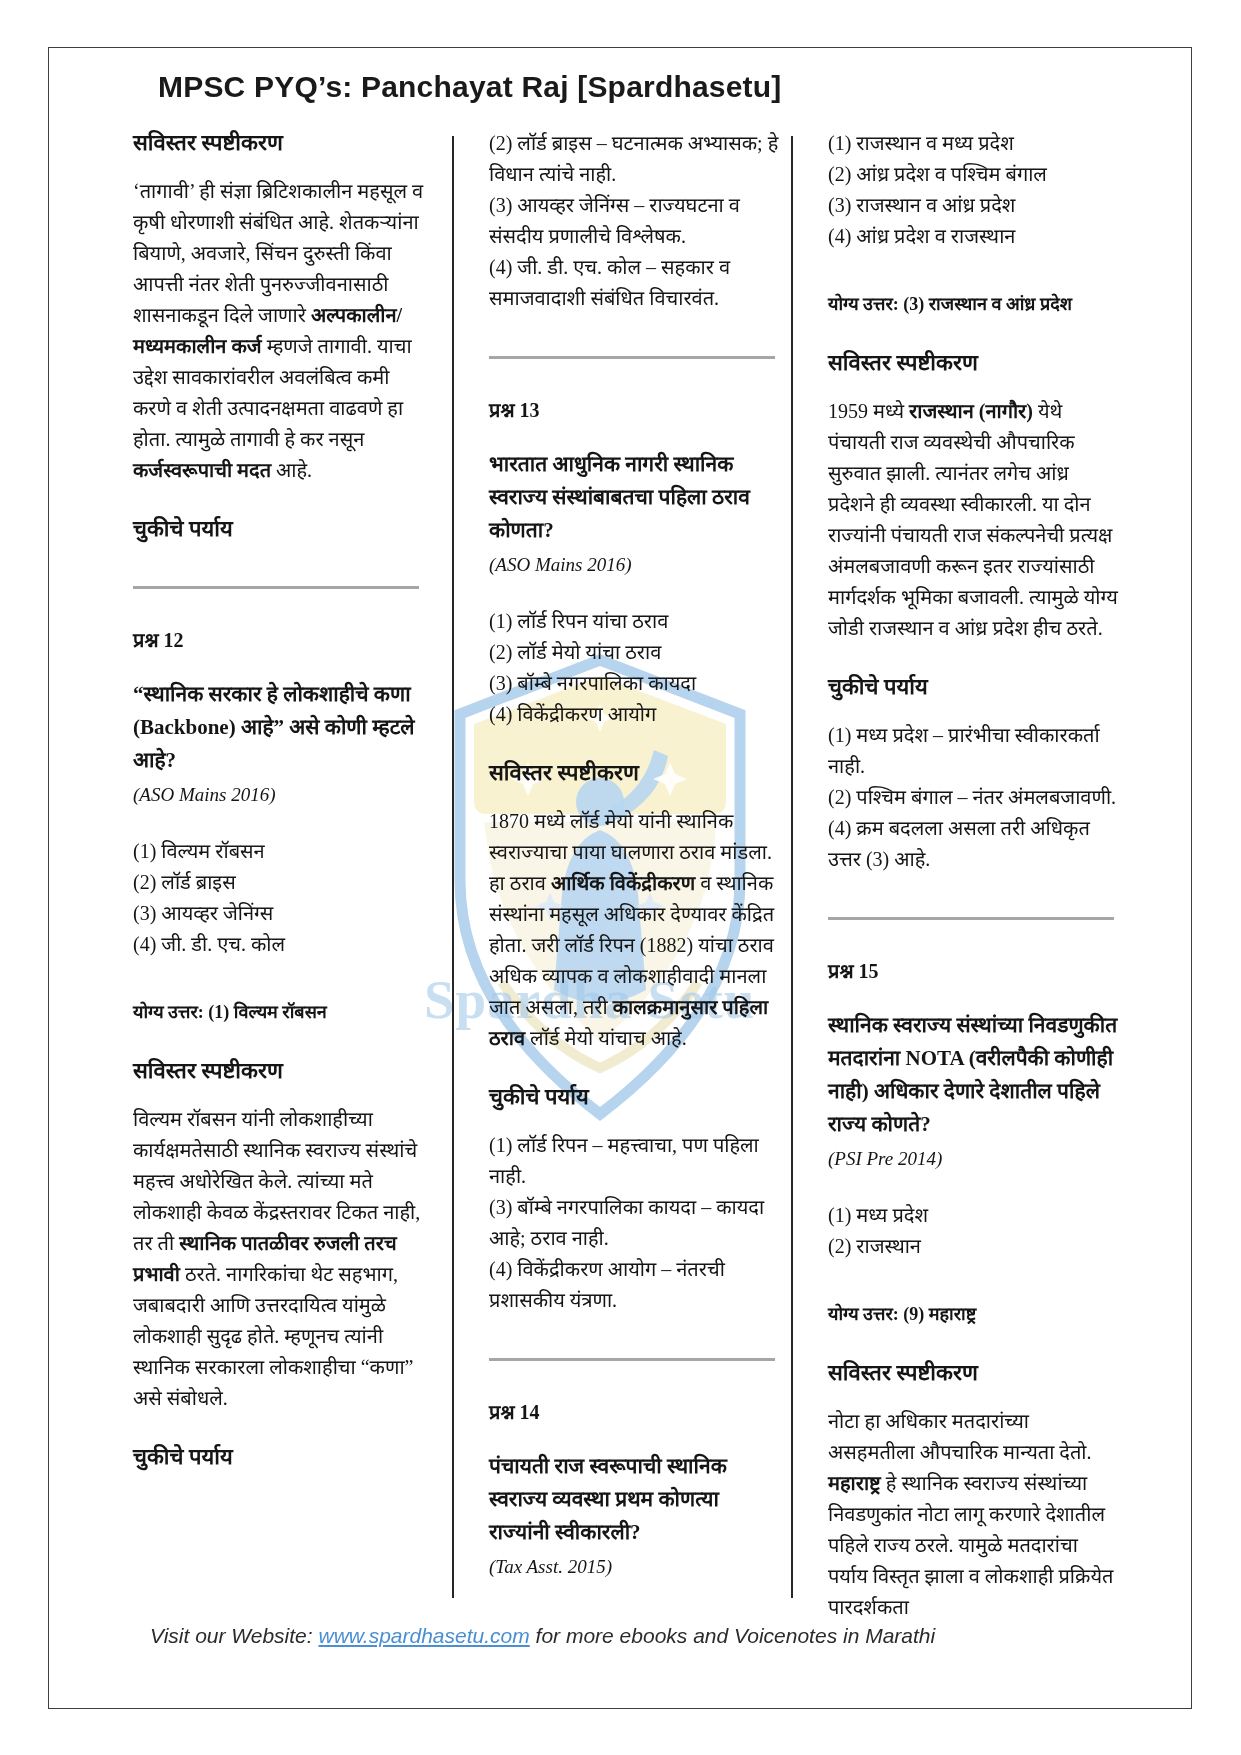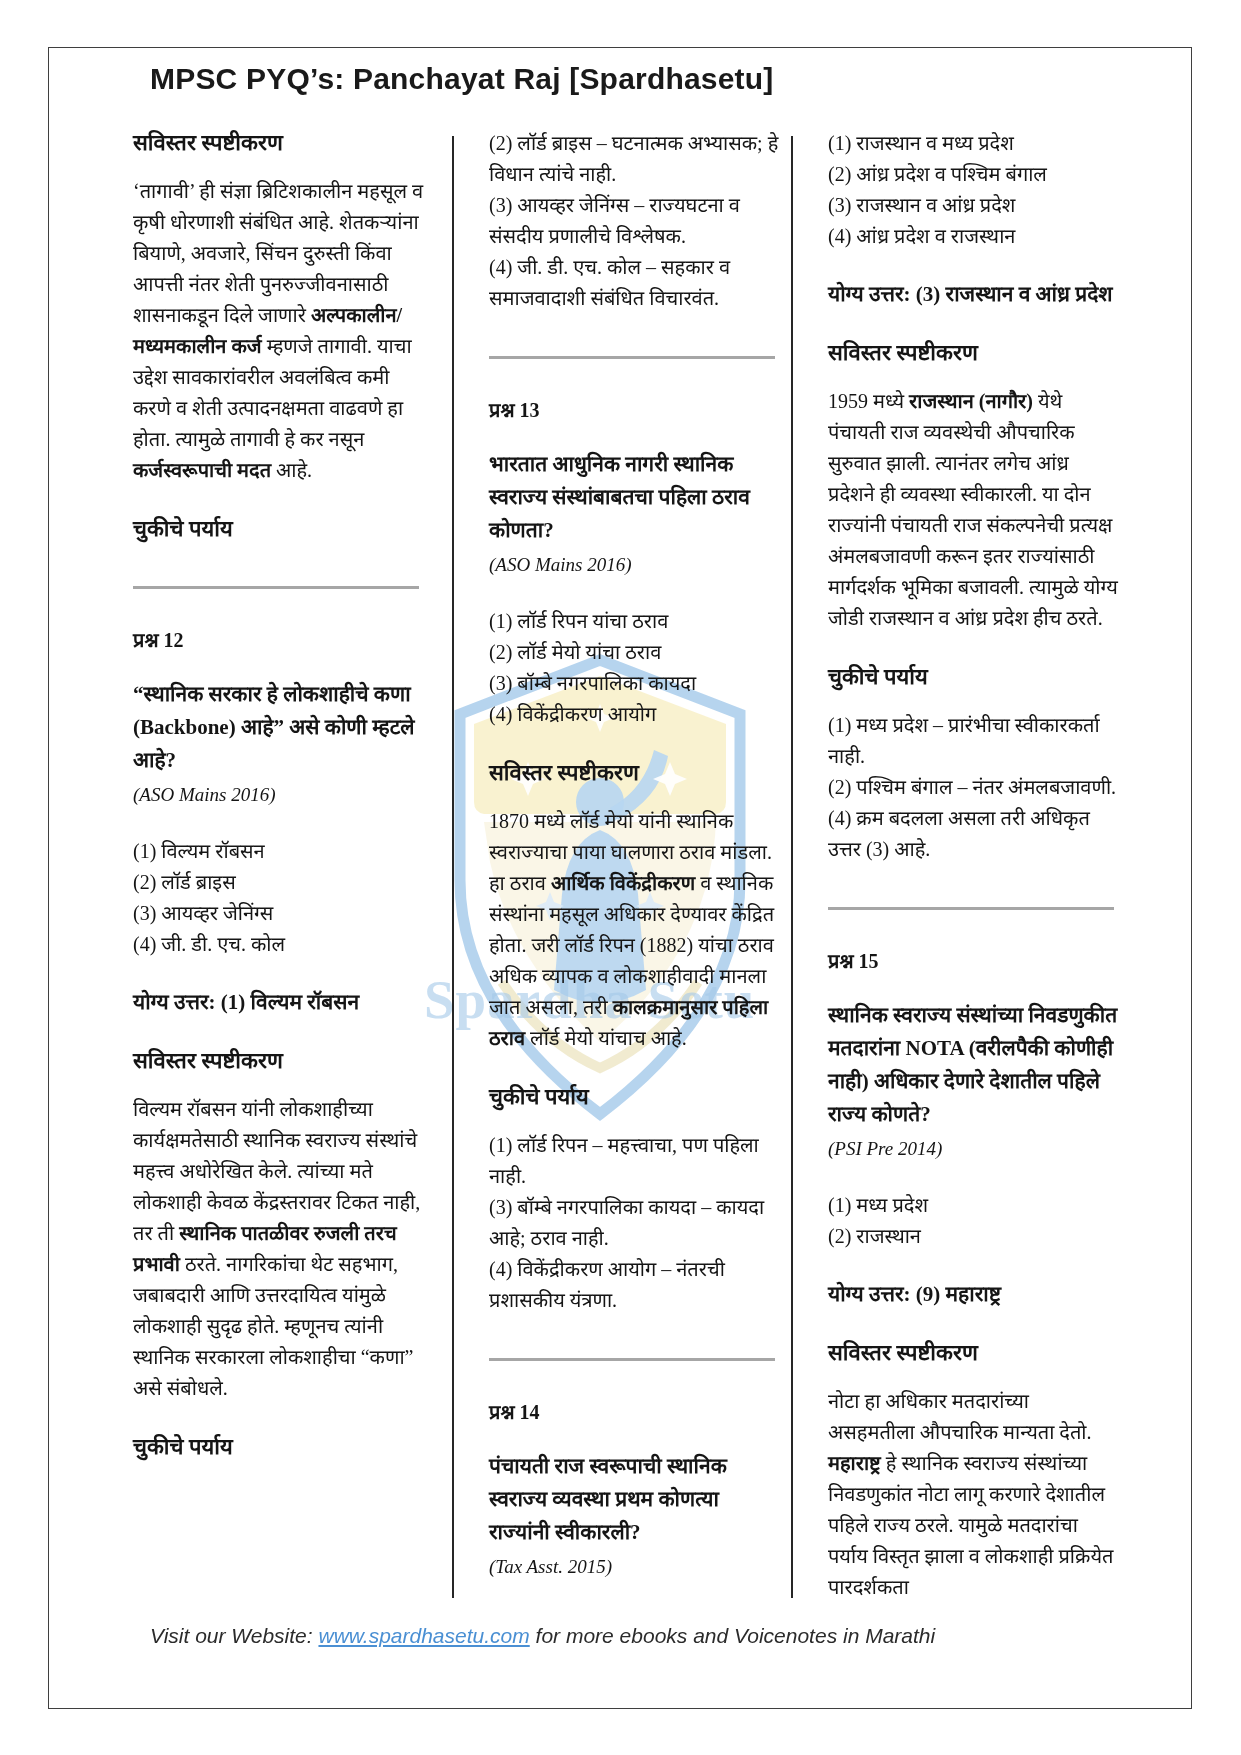--- a/index.html
+++ b/index.html
@@ -6,21 +6,21 @@
   .page{
     position:relative;width:1241px;height:1755px;background:#ffffff;
     overflow:hidden;margin:0 auto;color:#151515;
     font-family:"Liberation Serif","DejaVu Serif",serif;
   }
   .frame{
     position:absolute;left:48px;top:47px;width:1144px;height:1662px;
     border:1px solid #3f3f3f;box-sizing:border-box;pointer-events:none;
   }
   .header{
-    position:absolute;left:150px;top:62px;margin:0;
+    position:absolute;left:150px;top:62px;margin:8px;
     font-family:"Liberation Sans","DejaVu Sans",sans-serif;
     font-weight:700;font-size:30px;letter-spacing:.2px;color:#1a1a1a;
   }
   
   .watermark{position:absolute;left:442px;top:652px;width:316px;height:480px;z-index:0;pointer-events:none;}
   .watermark-text{
     position:absolute;left:424px;top:968px;z-index:0;pointer-events:none;
     font-family:"Liberation Serif","DejaVu Serif",serif;font-weight:700;
     font-size:55px;letter-spacing:1px;white-space:nowrap;
     color:var(--wm-blue,#9fc3e4);opacity:.6;
@@ -29,21 +29,21 @@
   .col{position:absolute;top:128px;width:292px;z-index:1;font-size:20px;line-height:31px;}
   .col-1{left:133px}.col-2{left:489px}.col-3{left:828px}
   .col > :first-child{margin-top:0;}
   .vsep{position:absolute;top:136px;height:1462px;width:2px;background:#262626;z-index:1;}
   .vsep-1{left:452px}.vsep-2{left:791px}
   
   .heading{font-weight:700;font-size:22px;line-height:30px;margin:28px 0 18px;}
   .paragraph{margin:16px 0 18px;}
   .options{margin:24px 0 20px;}
   .option{margin:0;}
-  .answer{font-weight:700;font-size:21px;line-height:32px;margin:26px 0 20px;}
+  .answer{font-weight:700;font-size:18px;line-height:32px;margin:36px 0 20px;}
   .qnum{font-weight:700;font-size:20px;margin:34px 0 12px;}
   .question{font-weight:700;font-size:21px;line-height:33px;margin:22px 0 0;}
   .source{font-style:italic;font-size:19px;margin:2px 0 26px;}
   .divider{height:3px;background:#a6a6a6;margin:42px 6px 36px 0;}
   
   .footer{
     position:absolute;left:150px;top:1624px;z-index:1;
     font-family:"Liberation Sans","DejaVu Sans",sans-serif;
     font-style:italic;font-size:21px;color:#2b2b2b;
   }

